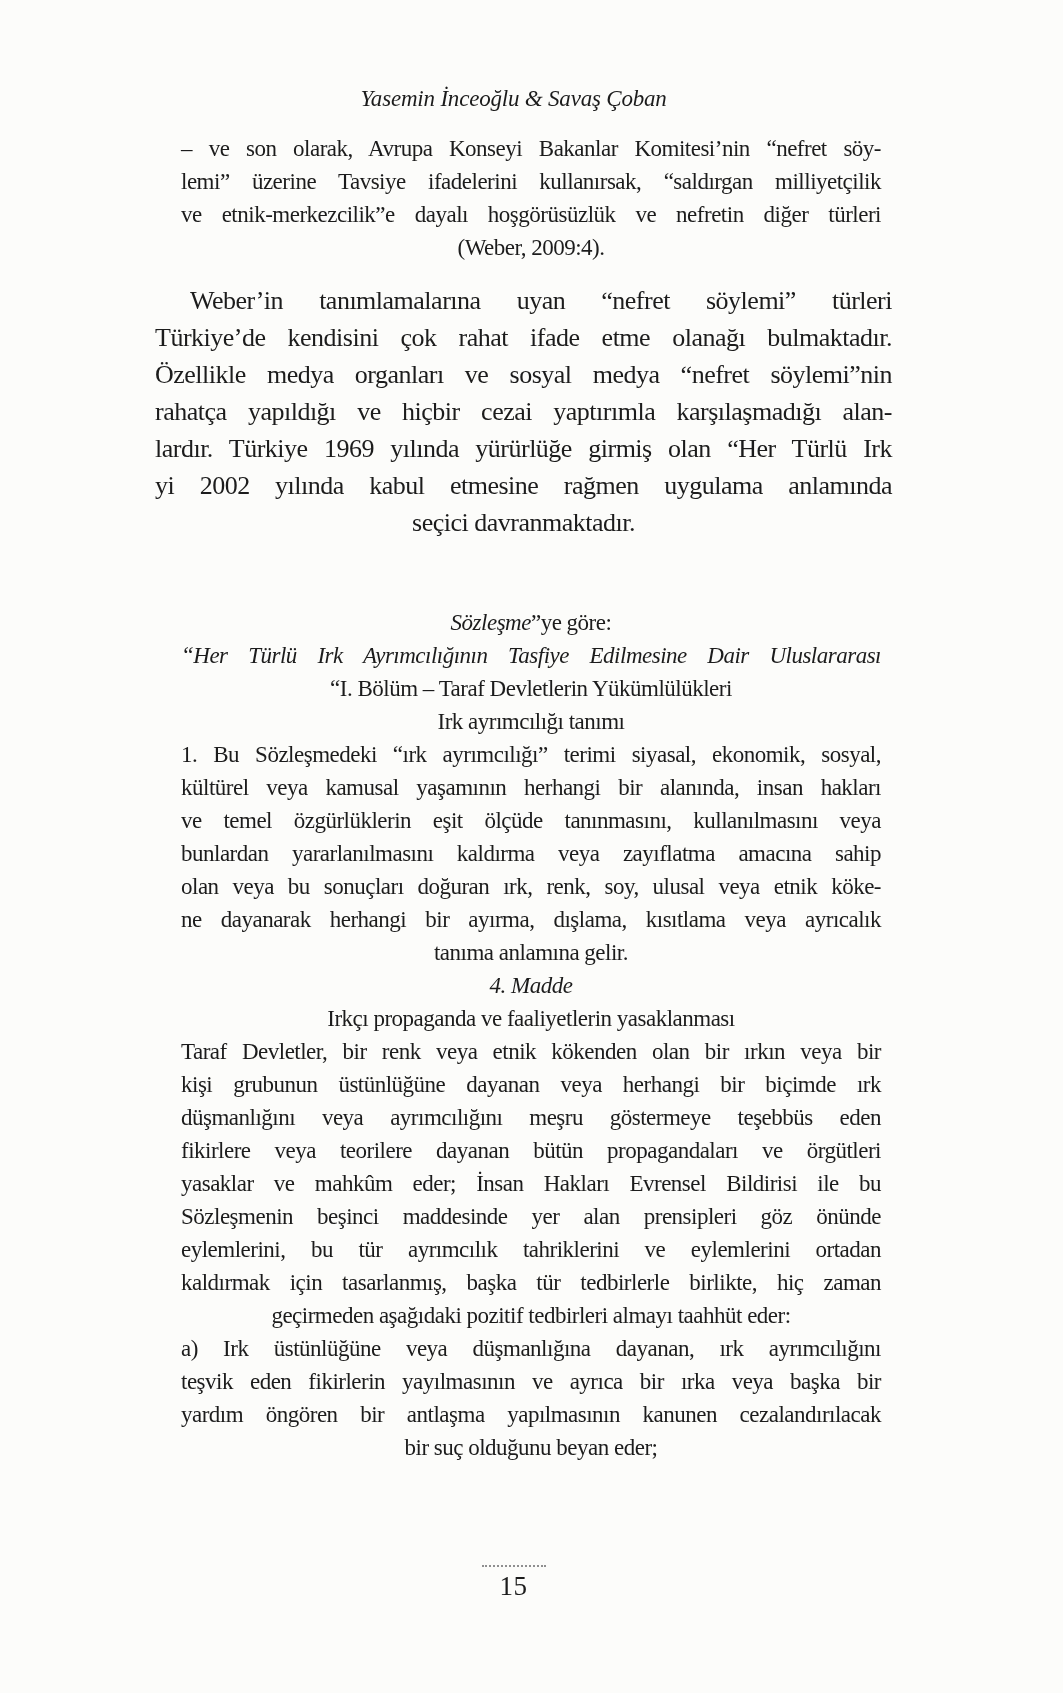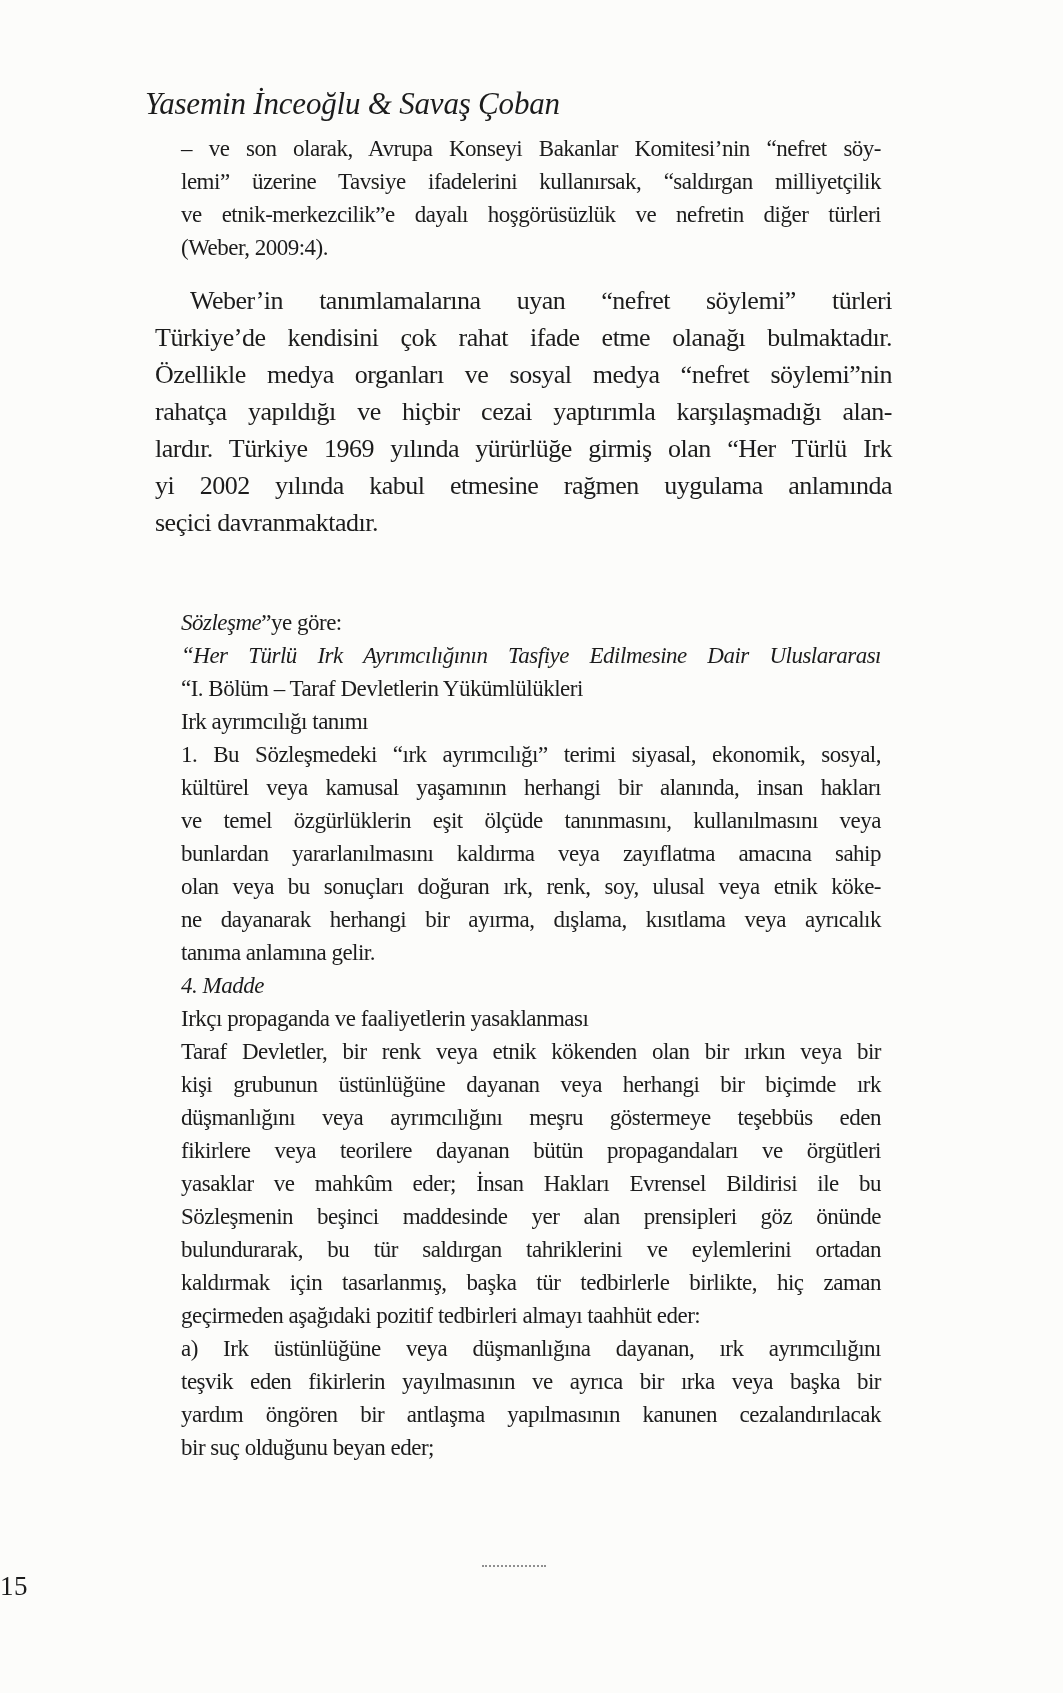--- a/index.html
+++ b/index.html
@@ -8,27 +8,27 @@
     width:1063px;
     height:1693px;
     background:var(--paper,#fcfcfa);
     color:var(--ink,#1c1c1c);
     font-family:"Liberation Serif", serif;
     overflow:hidden;
   }
   .running-header{
     position:absolute;
     top:86px; left:145px; width:737px;
-    text-align:left;
+    text-align:center;
     font-style:italic;
-    font-size:31px;
+    font-size:23px;
     letter-spacing:-0.2px;
   }
   .lines .line{
-    text-align:left;
+    text-align:center;
     letter-spacing:-0.5px;
   }
   .lines .line.just{
     text-align:justify;
     text-align-last:justify;
     text-justify:inter-word;
   }
   .lines .line.indent{
     text-indent:35px;
   }
@@ -44,20 +44,21 @@
     font-size:26px; line-height:37px;
   }
   .quote-b{
     position:absolute;
     top:606px; left:181px; width:700px;
     font-size:23px; line-height:33px;
   }
   .footer{
     position:absolute;
     top:1565px; left:0; width:1027px;
+    text-align:center;
   }
   .rule{
     width:64px;
     margin:0 auto 4px auto;
     border-top:2px dotted #8f8f8f;
     height:0;
   }
   .pagenum{
     font-size:27px;
     letter-spacing:0.5px;
@@ -100,21 +101,21 @@
       <div class="line just"><span>ne dayanarak herhangi bir ayırma, dışlama, kısıtlama veya ayrıcalık</span></div>
       <div class="line"><span>tanıma anlamına gelir.</span></div>
       <div class="line"><span class="it">4. Madde</span></div>
       <div class="line"><span>Irkçı propaganda ve faaliyetlerin yasaklanması</span></div>
       <div class="line just"><span>Taraf Devletler, bir renk veya etnik kökenden olan bir ırkın veya bir</span></div>
       <div class="line just"><span>kişi grubunun üstünlüğüne dayanan veya herhangi bir biçimde ırk</span></div>
       <div class="line just"><span>düşmanlığını veya ayrımcılığını meşru göstermeye teşebbüs eden</span></div>
       <div class="line just"><span>fikirlere veya teorilere dayanan bütün propagandaları ve örgütleri</span></div>
       <div class="line just"><span>yasaklar ve mahkûm eder; İnsan Hakları Evrensel Bildirisi ile bu</span></div>
       <div class="line just"><span>Sözleşmenin beşinci maddesinde yer alan prensipleri göz önünde</span></div>
-      <div class="line just"><span>bulundurarak, bu tür saldırgan tahriklerini ve eylemlerini ortadan</span></div>
+      <div class="line just"><span>eylemlerini, bu tür ayrımcılık tahriklerini ve eylemlerini ortadan</span></div>
       <div class="line just"><span>kaldırmak için tasarlanmış, başka tür tedbirlerle birlikte, hiç zaman</span></div>
       <div class="line"><span>geçirmeden aşağıdaki pozitif tedbirleri almayı taahhüt eder:</span></div>
       <div class="line just"><span>a) Irk üstünlüğüne veya düşmanlığına dayanan, ırk ayrımcılığını</span></div>
       <div class="line just"><span>teşvik eden fikirlerin yayılmasının ve ayrıca bir ırka veya başka bir</span></div>
       <div class="line just"><span>yardım öngören bir antlaşma yapılmasının kanunen cezalandırılacak</span></div>
       <div class="line"><span>bir suç olduğunu beyan eder;</span></div>
     </div>
 
   <div class="footer">
     <div class="rule"></div>

